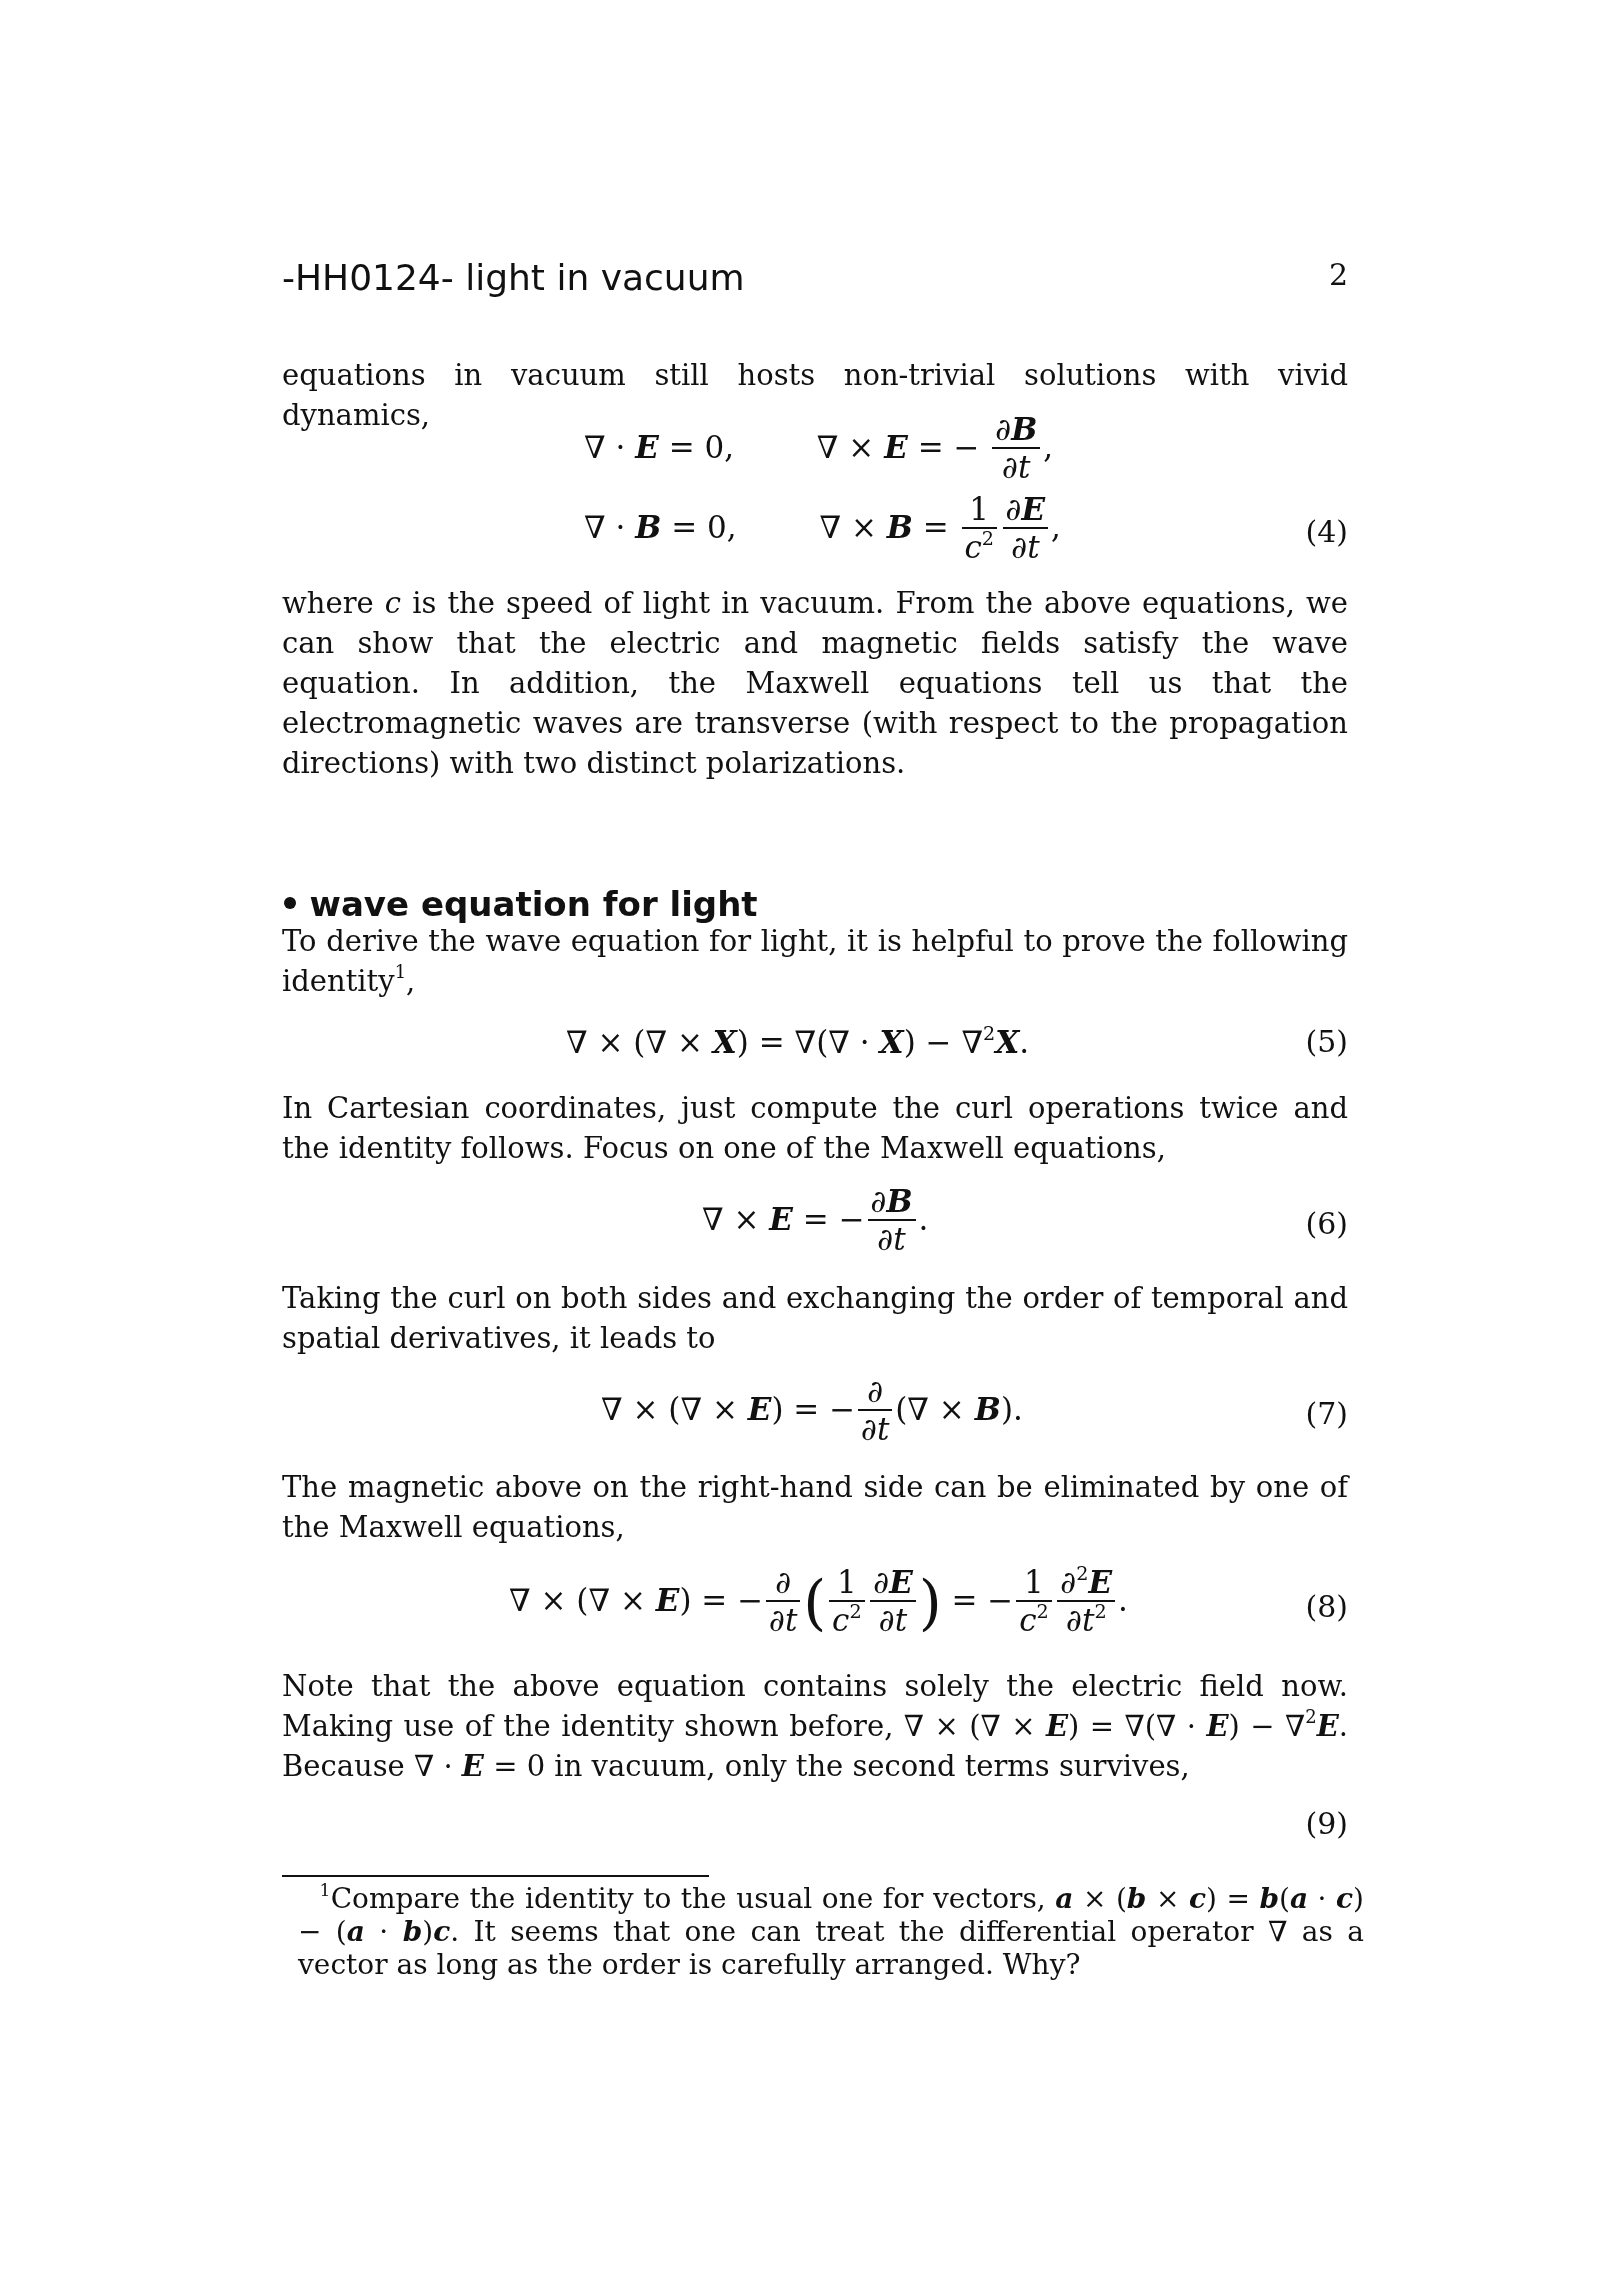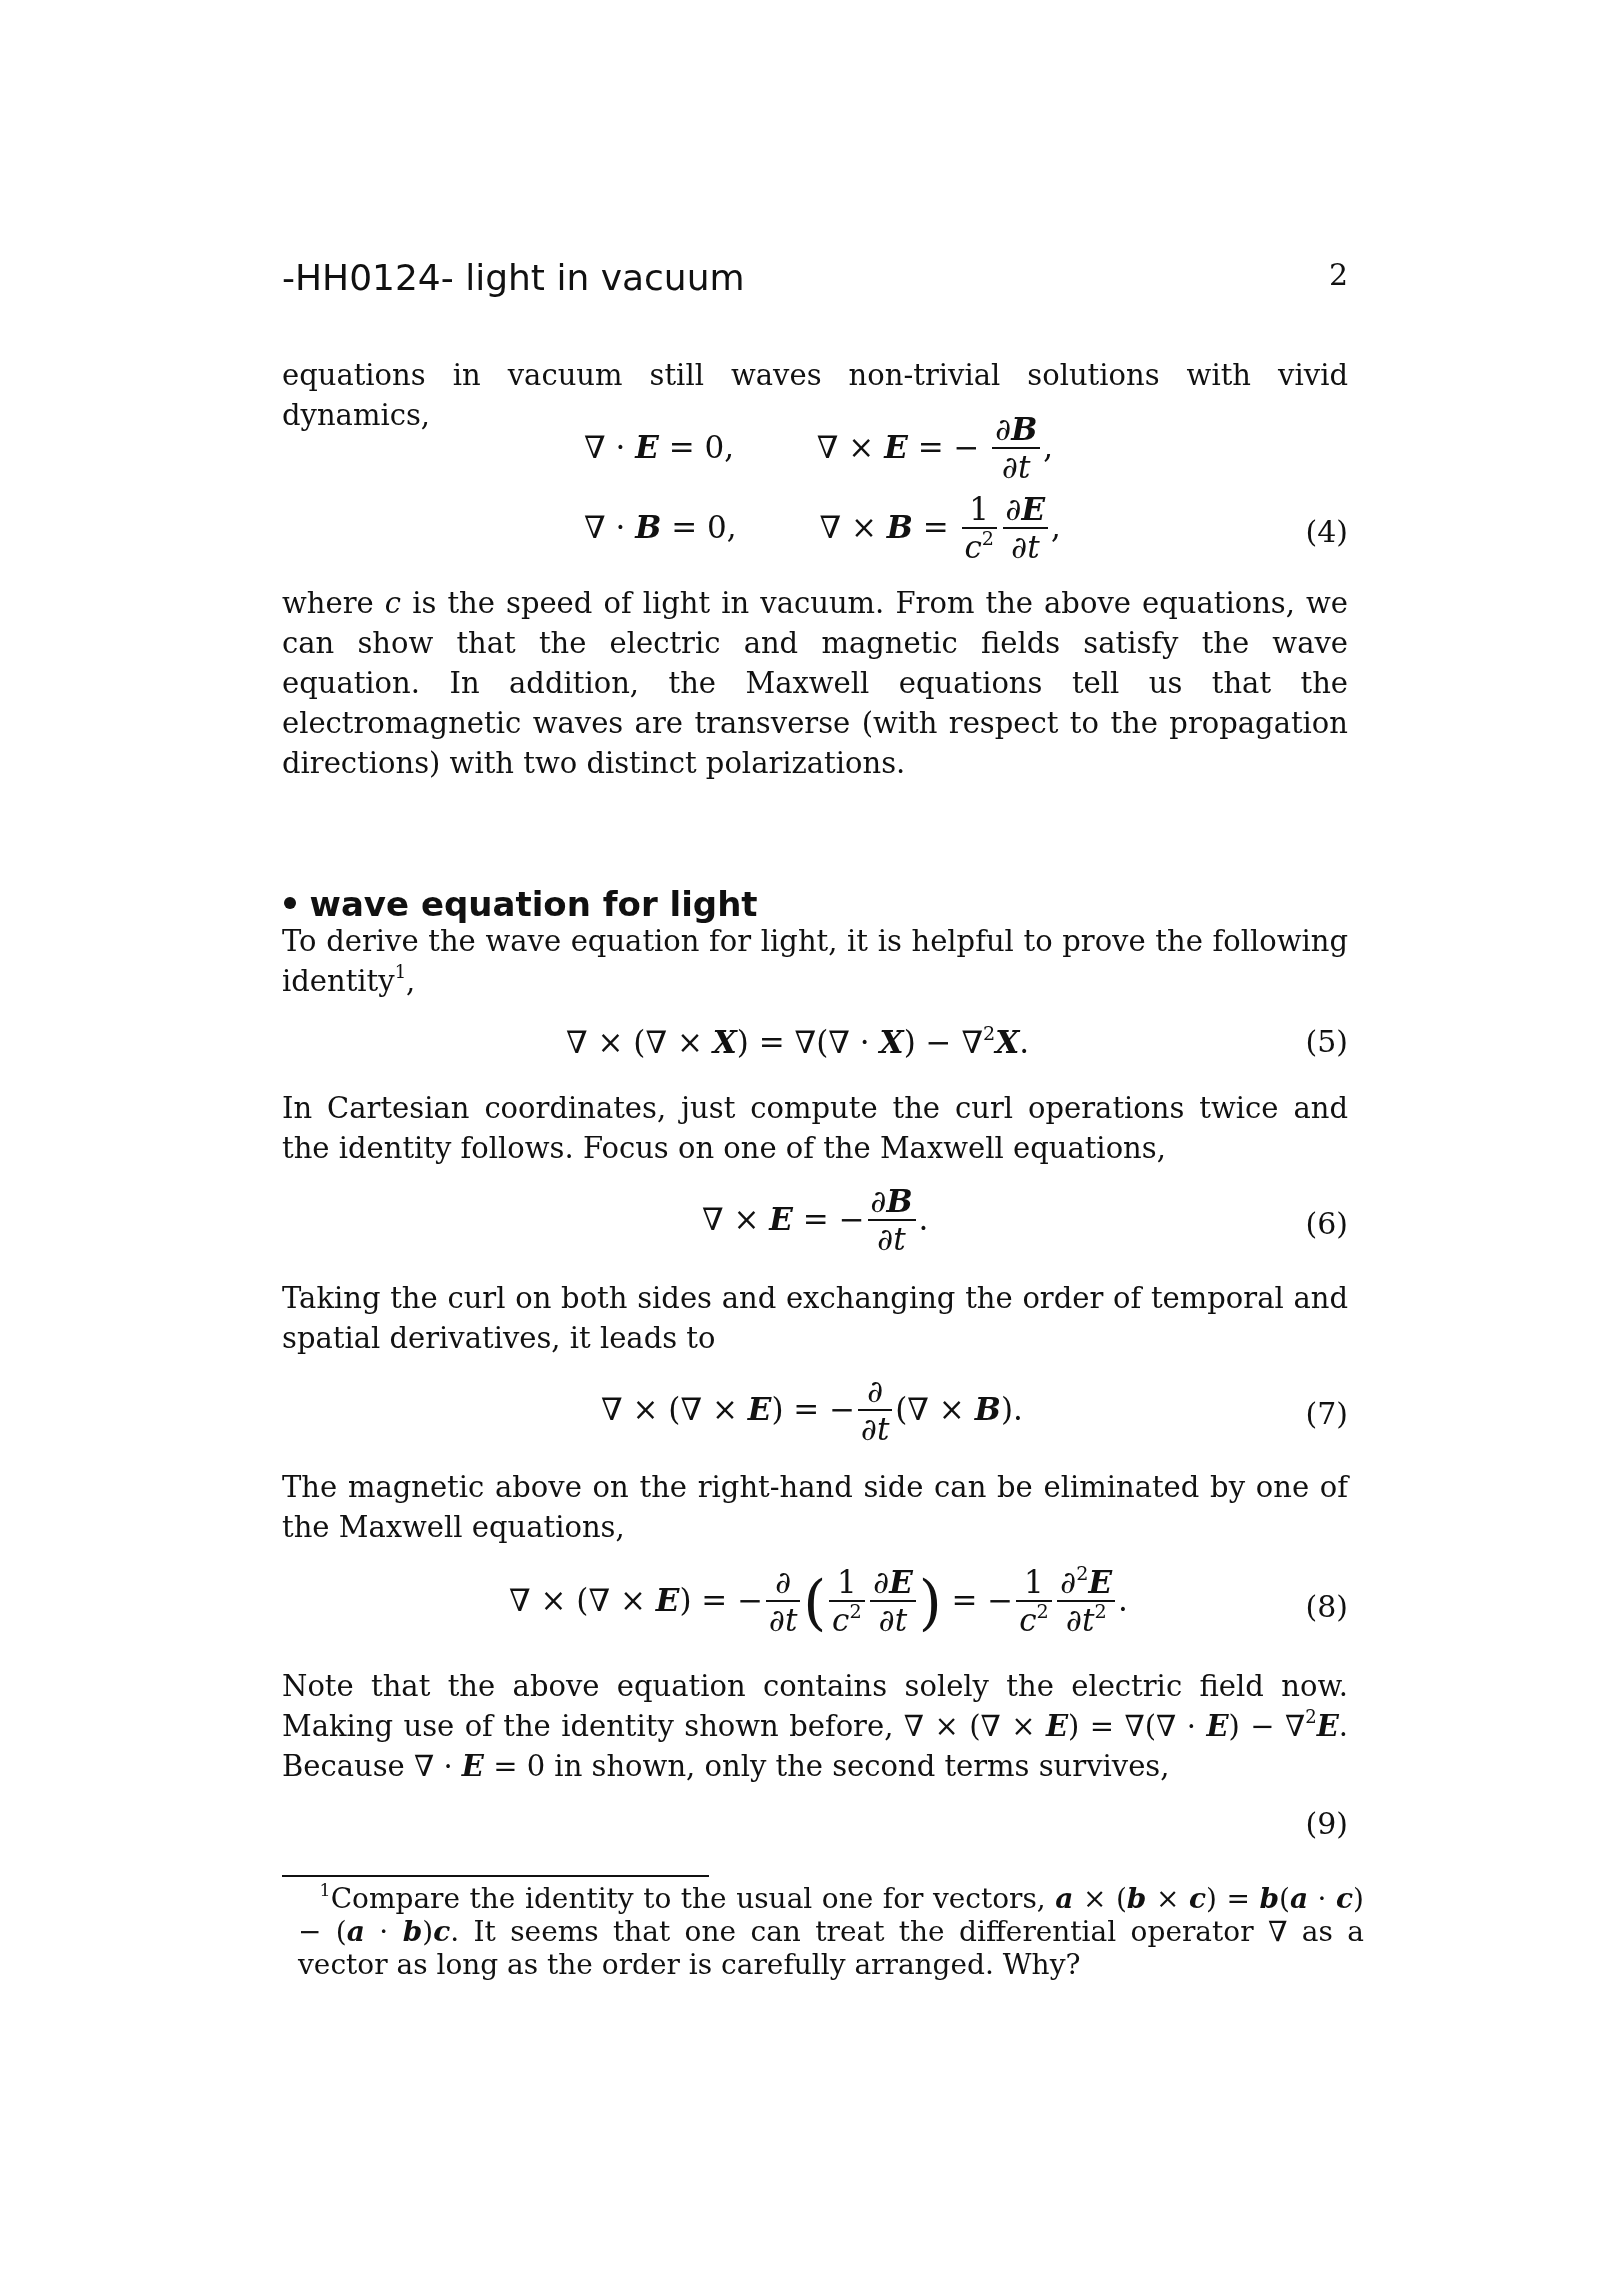--- a/index.html
+++ b/index.html
@@ -29,21 +29,21 @@
 </head>
 <body>
 
 <div class="page">
 
   <div class="header">
     <span class="title">-HH0124- light in vacuum</span>
     <span class="pnum">2</span>
   </div>
 
-  <div class="para last" style="top:355px;">equations in vacuum still waves non-trivial solutions with vivid dynamics,</div>
+  <div class="para last" style="top:355px;">equations in vacuum still hosts non-trivial solutions with vivid dynamics,</div>
 
   <div class="eq" style="top:412px;height:167px;">
     <div class="body" style="left:302px;top:0;">
       <span>∇ · </span><span class="b">E</span><span> = 0,</span>
       <span style="display:inline-block;width:63px;"></span>
       <span>∇ × </span><span class="b">E</span><span> = −</span>
       <span class="frac"><span class="n">∂<span class="b">B</span></span><span class="d">∂<span class="i">t</span></span></span><span>,</span>
     </div>
     <div class="body" style="left:302px;top:80px;">
       <span>∇ · </span><span class="b">B</span><span> = 0,</span>
@@ -94,21 +94,21 @@
   <div class="para" style="top:1467px;">The magnetic above on the right-hand side can be eliminated by one of the Maxwell equations,</div>
 
   <div class="eq" style="top:1565px;height:90px;">
     <div class="body" style="left:227px;top:0;">
       ∇ × (∇ × <span class="b">E</span>) = −<span class="frac"><span class="n">∂</span><span class="d">∂<span class="i">t</span></span></span><span class="paren">(</span><span class="frac"><span class="n">1</span><span class="d"><span class="i">c</span><sup>2</sup></span></span><span class="frac"><span class="n">∂<span class="b">E</span></span><span class="d">∂<span class="i">t</span></span></span><span class="paren">)</span> = −<span class="frac"><span class="n">1</span><span class="d"><span class="i">c</span><sup>2</sup></span></span><span class="frac"><span class="n">∂<sup>2</sup><span class="b">E</span></span><span class="d">∂<span class="i">t</span><sup>2</sup></span></span>.
     </div>
     <span class="num" style="top:23.5px;">(8)</span>
   </div>
 
   <div class="para" style="top:1666px;">
-    <span>Note that the above equation contains solely the electric field now. Making use of the identity shown before, </span>∇ × (∇ × <span class="b">E</span>) = ∇(∇ · <span class="b">E</span>) − ∇<sup>2</sup><span class="b">E</span><span>. Because </span>∇ · <span class="b">E</span> = 0<span> in shown, only the second terms survives,</span>
+    <span>Note that the above equation contains solely the electric field now. Making use of the identity shown before, </span>∇ × (∇ × <span class="b">E</span>) = ∇(∇ · <span class="b">E</span>) − ∇<sup>2</sup><span class="b">E</span><span>. Because </span>∇ · <span class="b">E</span> = 0<span> in vacuum, only the second terms survives,</span>
   </div>
 
   <div class="eq" style="top:1806px;height:49px;">
     <span class="num" style="top:0;">(9)</span>
   </div>
 
   <div class="fnrule"></div>
   <div class="footnote">
     <span style="display:inline-block;width:21.6px;"></span><sup>1</sup><span>Compare the identity to the usual one for vectors, </span><span class="b">a</span> × (<span class="b">b</span> × <span class="b">c</span>) = <span class="b">b</span>(<span class="b">a</span> · <span class="b">c</span>) − (<span class="b">a</span> · <span class="b">b</span>)<span class="b">c</span><span>. It seems that one can treat the differential operator ∇ as a vector as long as the order is carefully arranged. Why?</span>
   </div>

